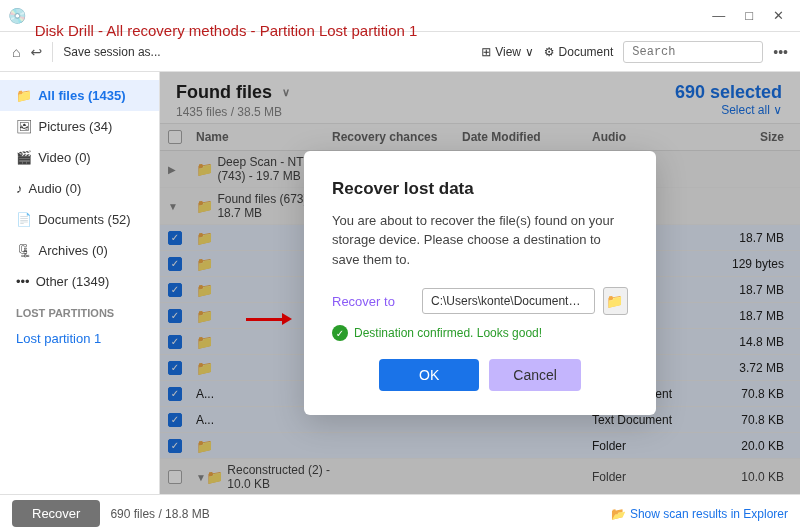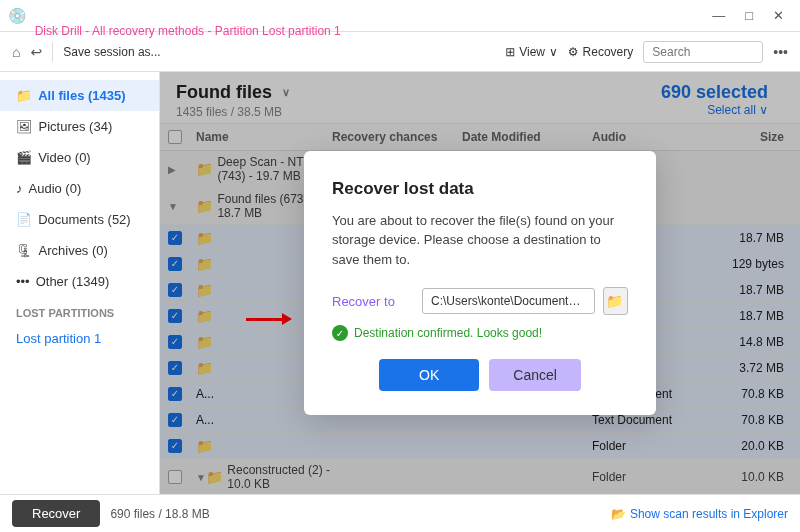--- a/index.html
+++ b/index.html
@@ -9,39 +9,39 @@
     .titlebar {
       background: #fff;
       height: 32px;
       display: flex;
       align-items: center;
       padding: 0 8px;
       border-bottom: 1px solid #e0e0e0;
       justify-content: space-between;
     }
     .titlebar-left { display: flex; align-items: center; gap: 8px; font-size: 12px; color: #444; }
-    .titlebar-title { font-size: 12px; color: #ec4899; margin-top: 30px; }
+    .titlebar-title { font-size: 15px; color: #b91c1c; margin-top: 30px; }
     .titlebar-controls { display: flex; gap: 4px; }
 
     
     .toolbar {
       background: #fff;
       height: 40px;
       display: flex;
       align-items: center;
       padding: 0 12px;
       border-bottom: 1px solid #e0e0e0;
       gap: 10px;
     }
     .toolbar-icon { color: #555; font-size: 14px; cursor: pointer; }
     .toolbar-separator { width: 1px; height: 20px; background: #ddd; }
     .toolbar-save { font-size: 12px; color: #333; cursor: pointer; }
     .toolbar-right { margin-left: auto; display: flex; align-items: center; gap: 10px; }
     .toolbar-btn-text { font-size: 12px; color: #333; cursor: pointer; display: flex; align-items: center; gap: 4px; }
-    .search-box { border: 1px solid #ccc; border-radius: 3px; padding: 3px 8px; font-size: 12px; width: 120px; color: #888; }
+    .search-box { border: 1px solid #ccc; border-radius: 3px; padding: 3px 8px; font-size: 12px; width: 140px; color: #888; font-family: Liberation Mono, monospace; }
 
     
     .main-layout { display: flex; height: calc(532px - 32px - 40px - 38px); }
 
     
     .sidebar {
       width: 160px;
       background: #fff;
       border-right: 1px solid #e0e0e0;
       padding: 8px 0;
@@ -64,21 +64,21 @@
     .content { flex: 1; background: #fafafa; overflow: hidden; position: relative; }
 
     
     .content-header {
       background: #fff;
       padding: 10px 16px 4px;
       border-bottom: 1px solid #e8e8e8;
     }
     .content-title { font-size: 18px; font-weight: 600; color: #222; display: flex; align-items: center; gap: 6px; }
     .content-subtitle { font-size: 12px; color: #888; margin-top: 2px; }
-    .content-top-right { position: absolute; top: 10px; right: 32px; text-align: right; }
+    .content-top-right { position: absolute; top: 10px; right: 18px; text-align: right; }
     .selected-count { font-size: 18px; color: #1a73e8; font-weight: 600; }
     .select-all { font-size: 12px; color: #1a73e8; cursor: pointer; }
     .table-header { display: flex; align-items: center; padding: 6px 8px; border-bottom: 1px solid #e0e0e0; font-size: 12px; color: #666; font-weight: 600; background: #fafafa; }
     .col-check { width: 28px; }
     .col-name { flex: 1; }
     .col-recovery { width: 130px; }
     .col-date { width: 130px; }
     .col-type { width: 120px; }
     .col-size { width: 80px; text-align: right; padding-right: 8px; }
 
@@ -95,21 +95,21 @@
     .bottom-bar {
       height: 38px;
       background: #fff;
       border-top: 1px solid #e0e0e0;
       display: flex;
       align-items: center;
       padding: 0 12px;
       justify-content: space-between;
     }
     .recover-btn {
-      background: #404040;
+      background: #737373;
       color: #fff;
       border: none;
       border-radius: 4px;
       padding: 6px 20px;
       font-size: 13px;
       cursor: pointer;
       font-weight: 500;
     }
     .recover-info { font-size: 12px; color: #555; margin-left: 10px; }
     .show-scan { font-size: 12px; color: #1a73e8; cursor: pointer; display: flex; align-items: center; gap: 4px; }
@@ -167,21 +167,21 @@
   <div class="toolbar-separator"></div>
   <span class="toolbar-save">Save session as...</span>
   <div class="toolbar-right">
     <span class="toolbar-btn-text">
       <span>⊞</span>
       <span>View</span>
       <span>∨</span>
     </span>
     <span class="toolbar-btn-text">
       <span>⚙</span>
-      <span>Recovery</span>
+      <span>Document</span>
     </span>
     <input class="search-box" type="text" placeholder="Search" style="">
     <span class="toolbar-icon">•••</span>
   </div>
 </div>
 
 <div class="main-layout">
 
   <div class="sidebar">
     <div class="sidebar-item active">

